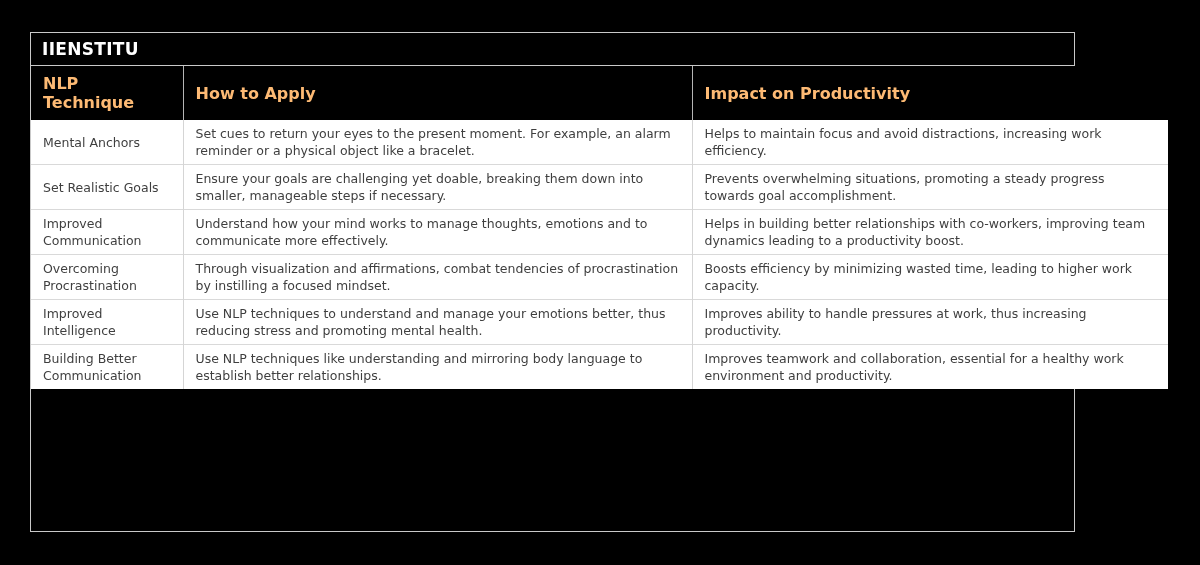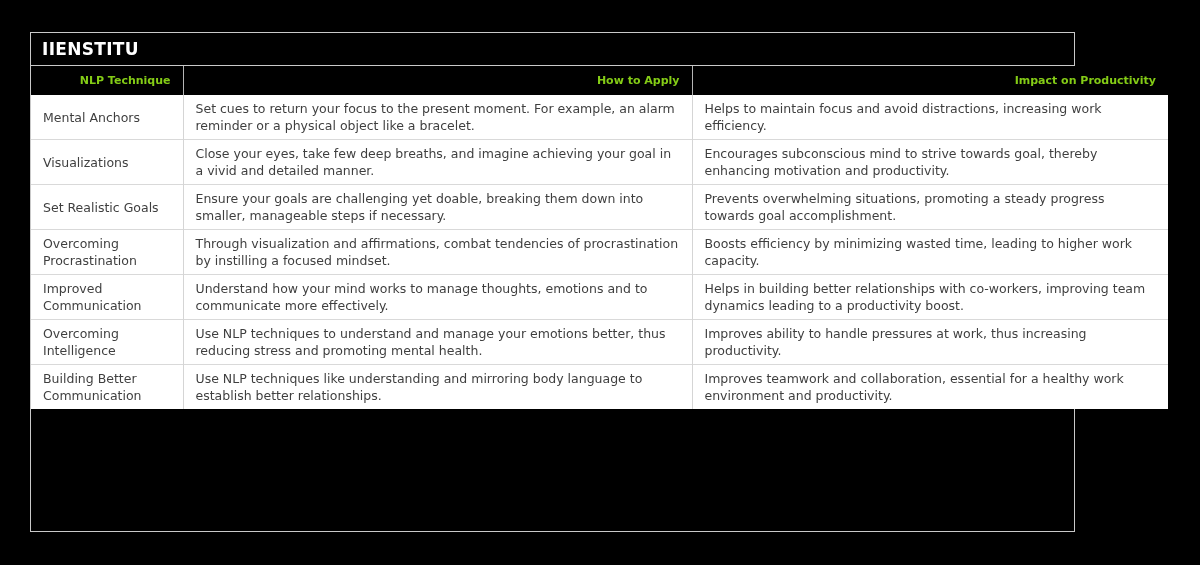--- a/index.html
+++ b/index.html
@@ -33,24 +33,24 @@
   table.nlp-table {
     width: 100%;
     border-collapse: collapse;
     table-layout: fixed;
   }
   col.c-technique { width: 152px; }
   col.c-apply     { width: 509px; }
   col.c-impact    { width: 476px; }
   thead th {
     background: #000000;
-    color: #84cc16;
-    font-size: 11px;
+    color: #fdba74;
+    font-size: 16px;
     font-weight: bold;
-    text-align: right;
+    text-align: left;
     padding: 8px 12px;
     height: 29px;
     vertical-align: middle;
   }
   thead th + th { border-left: 1px solid #b5b5b5; }
   tbody td {
     background: #ffffff;
     color: #3f3f3f;
     font-size: 12.5px;
     line-height: 17px;
@@ -77,45 +77,40 @@
     <thead>
       <tr>
         <th>NLP Technique</th>
         <th>How to Apply</th>
         <th>Impact on Productivity</th>
       </tr>
     </thead>
     <tbody>
       <tr>
         <td>Mental Anchors</td>
-        <td>Set cues to return your focus to the present moment. For example, an alarm reminder or a physical object like a bracelet.</td>
+        <td>Set cues to return your eyes to the present moment. For example, an alarm reminder or a physical object like a bracelet.</td>
         <td>Helps to maintain focus and avoid distractions, increasing work efficiency.</td>
-      </tr>
-      <tr>
-        <td>Visualizations</td>
-        <td>Close your eyes, take few deep breaths, and imagine achieving your goal in a vivid and detailed manner.</td>
-        <td>Encourages subconscious mind to strive towards goal, thereby enhancing motivation and productivity.</td>
       </tr>
       <tr>
         <td>Set Realistic Goals</td>
         <td>Ensure your goals are challenging yet doable, breaking them down into smaller, manageable steps if necessary.</td>
         <td>Prevents overwhelming situations, promoting a steady progress towards goal accomplishment.</td>
       </tr>
       <tr>
+        <td>Improved Communication</td>
+        <td>Understand how your mind works to manage thoughts, emotions and to communicate more effectively.</td>
+        <td>Helps in building better relationships with co-workers, improving team dynamics leading to a productivity boost.</td>
+      </tr>
+      <tr>
         <td>Overcoming Procrastination</td>
         <td>Through visualization and affirmations, combat tendencies of procrastination by instilling a focused mindset.</td>
         <td>Boosts efficiency by minimizing wasted time, leading to higher work capacity.</td>
       </tr>
       <tr>
-        <td>Improved Communication</td>
-        <td>Understand how your mind works to manage thoughts, emotions and to communicate more effectively.</td>
-        <td>Helps in building better relationships with co-workers, improving team dynamics leading to a productivity boost.</td>
-      </tr>
-      <tr>
-        <td>Overcoming Intelligence</td>
+        <td>Improved Intelligence</td>
         <td>Use NLP techniques to understand and manage your emotions better, thus reducing stress and promoting mental health.</td>
         <td>Improves ability to handle pressures at work, thus increasing productivity.</td>
       </tr>
       <tr>
         <td>Building Better Communication</td>
         <td>Use NLP techniques like understanding and mirroring body language to establish better relationships.</td>
         <td>Improves teamwork and collaboration, essential for a healthy work environment and productivity.</td>
       </tr>
     </tbody>
   </table>

